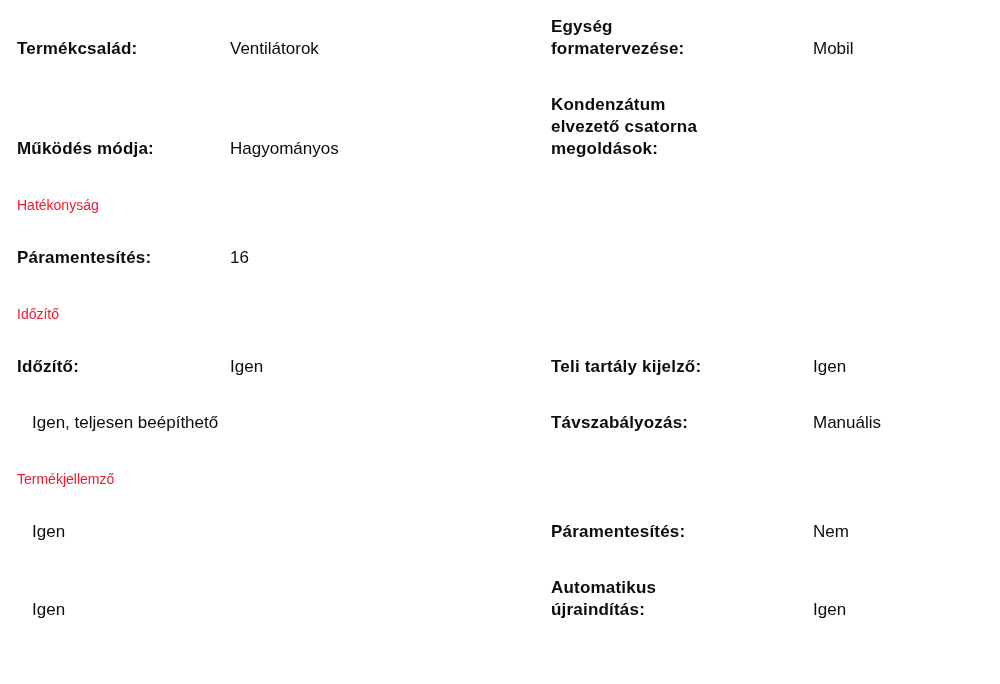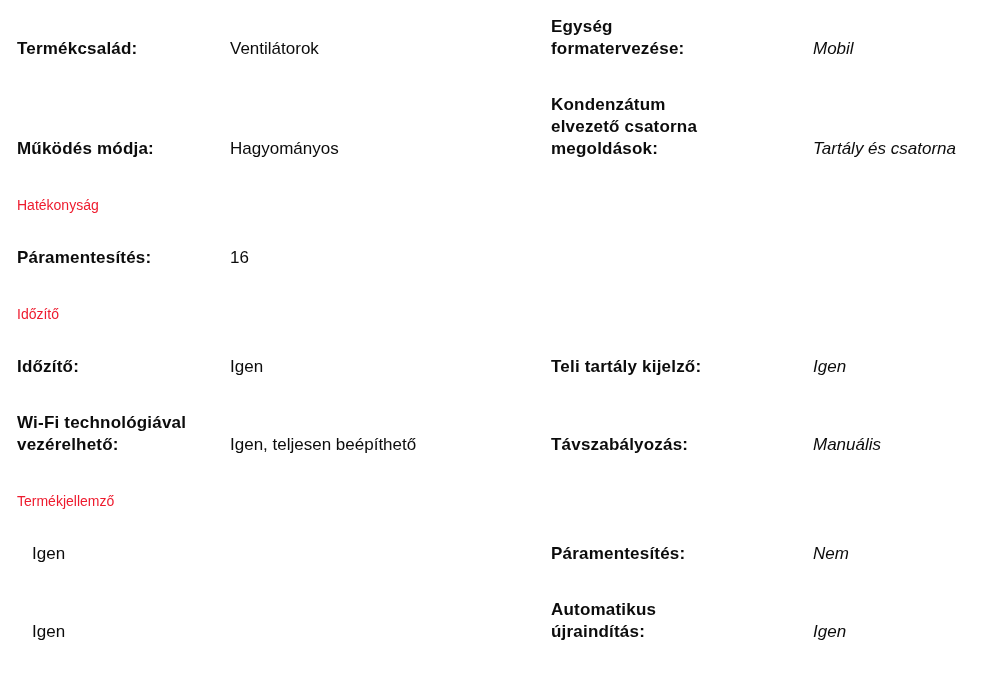--- a/index.html
+++ b/index.html
@@ -16,21 +16,21 @@
   .cell { display:flex; align-items:flex-end; }
   .cell-left  { width:483px; }
   .cell-right { width:500px; padding-left:51px;gap:47px; }
   .spec-label {
     flex:none; font-weight:bold; letter-spacing:0.2px;
   }
   .cell-left  .spec-label { width:198px; }
   .cell-right .spec-label { width:175px; }
   .spec-value { flex:1; }
   .cell-left  .spec-value { padding-left:15px; }
-  .cell-right .spec-value { padding-left:40px;font-style:italic; }
+  .cell-right .spec-value { padding-left:40px; }
   .section-header {
     font-size:14px; line-height:22px; font-weight:400;
     color:var(--accent); margin:8px 0 31px 0;
   }
 </style>
 </head>
 <body>
 
 <div class="spec">
 
@@ -45,21 +45,20 @@
     </div>
   </div>
 
   <div class="spec-row">
     <div class="cell cell-left">
       <div class="spec-label">Működés módja:</div>
       <div class="spec-value">Hagyományos</div>
     </div>
     <div class="cell cell-right">
       <div class="spec-label">Kondenzátum elvezető csatorna megoldások:</div>
-      <div class="spec-value">Tartály és csatorna</div>
     </div>
   </div>
 
   <div class="section-header">Hatékonyság</div>
 
   <div class="spec-row">
     <div class="cell cell-left">
       <div class="spec-label">Páramentesítés:</div>
       <div class="spec-value">16</div>
     </div>
@@ -73,21 +72,20 @@
       <div class="spec-value">Igen</div>
     </div>
     <div class="cell cell-right">
       <div class="spec-label">Teli tartály kijelző:</div>
       <div class="spec-value">Igen</div>
     </div>
   </div>
 
   <div class="spec-row">
     <div class="cell cell-left">
-      <div class="spec-label">Wi-Fi technológiával vezérelhető:</div>
       <div class="spec-value">Igen, teljesen beépíthető</div>
     </div>
     <div class="cell cell-right">
       <div class="spec-label">Távszabályozás:</div>
       <div class="spec-value">Manuális</div>
     </div>
   </div>
 
   <div class="section-header">Termékjellemző</div>
 

